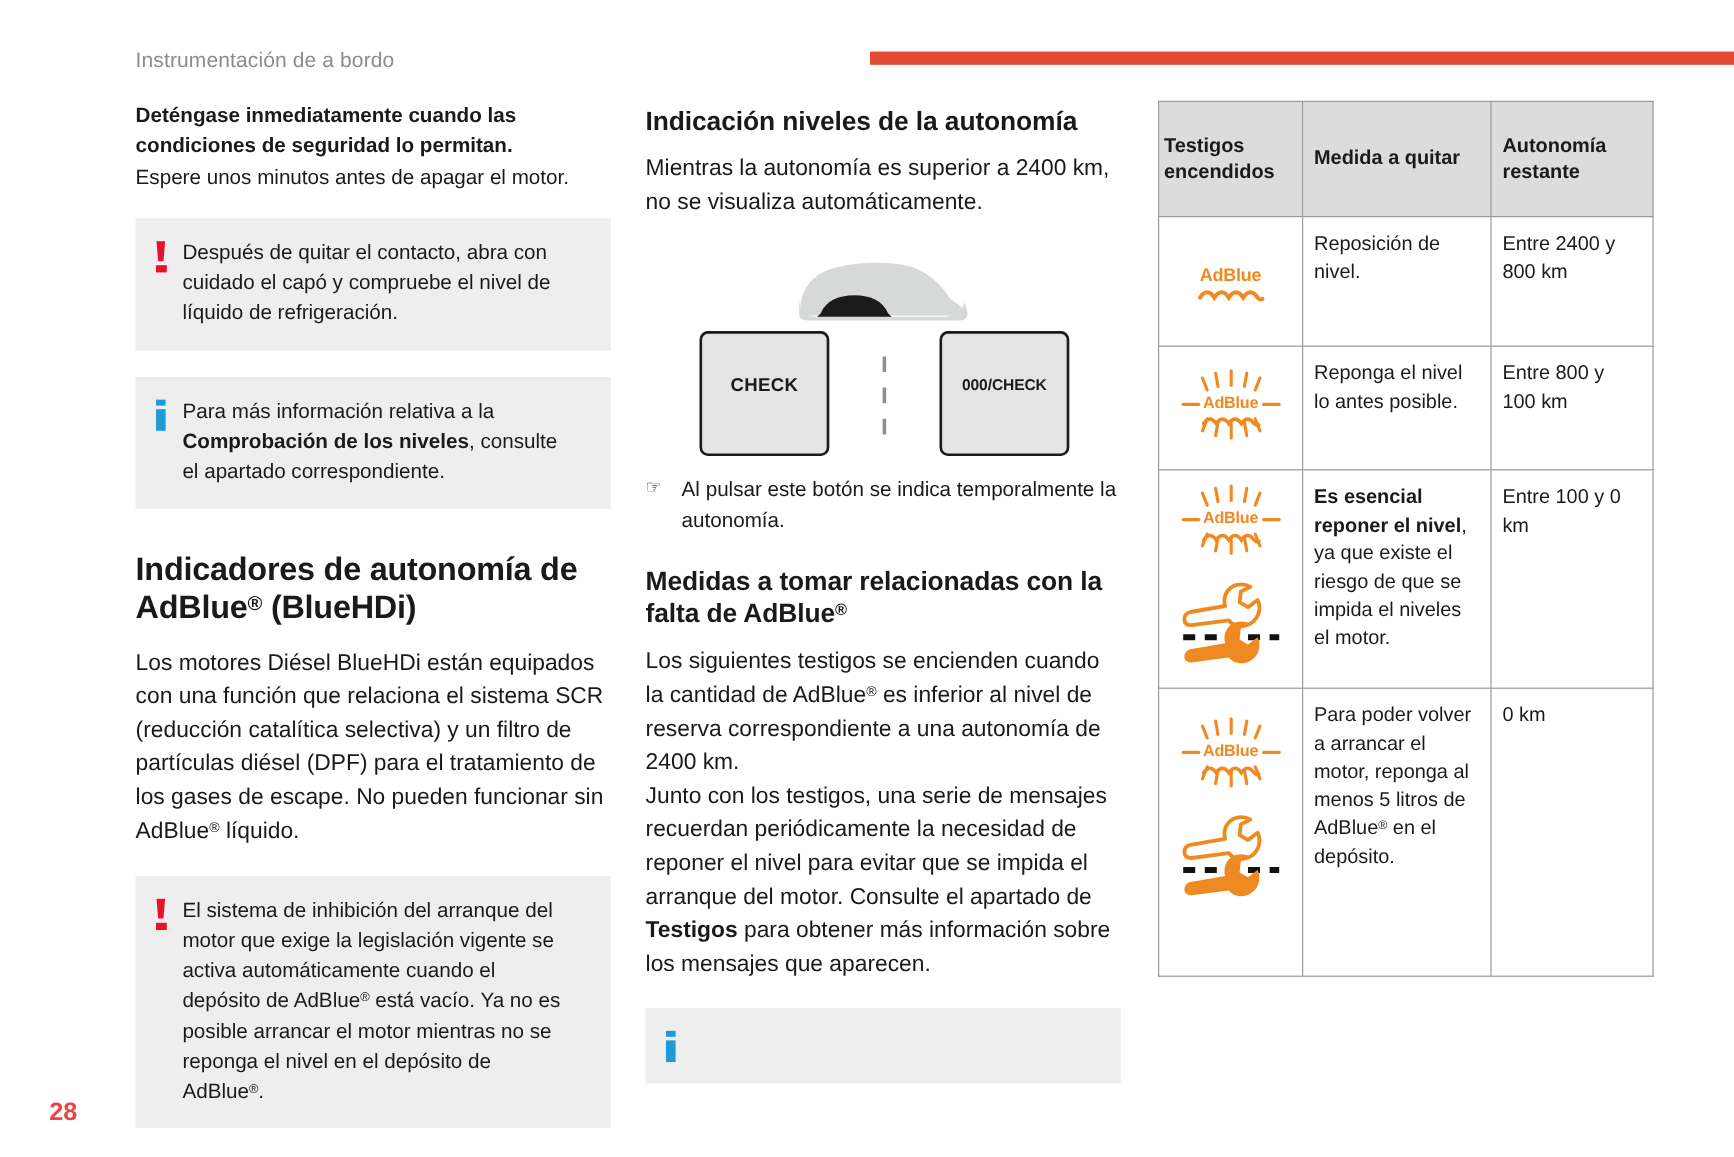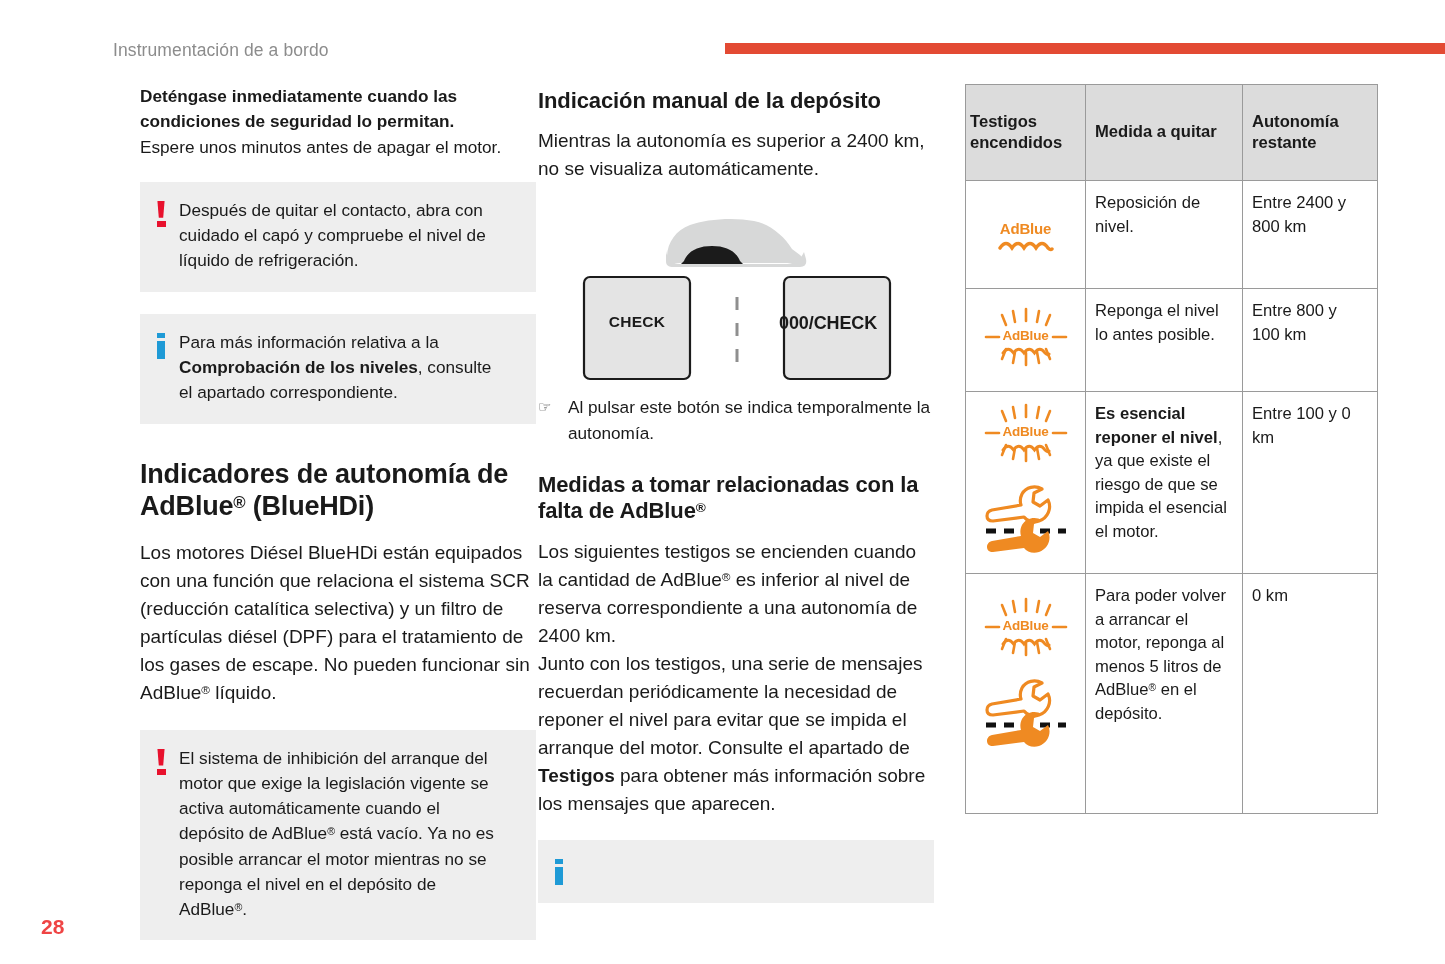--- a/index.html
+++ b/index.html
@@ -22,21 +22,21 @@
   .running-head {
     position: absolute;
     left: 113px; top: 40px;
     font-size: 17.5px;
     color: #8c8c8c;
     letter-spacing: .1px;
   }
 
   
   .col { position: absolute; top: 84px; }
-  .col-left   { left: 113px;  width: 396px; margin-left: 27px; }
+  .col-left   { left: 113px;  width: 396px; }
   .col-mid    { left: 538px;  width: 396px; }
   .col-right  { left: 965px;  width: 392px; }
 
   p, .lead { font-size: 17.2px; line-height: 1.47; }
 
   .intro-bold {
     font-weight: bold; font-size: 17.2px; line-height: 1.47;
   }
   .intro-normal { font-size: 17.2px; line-height: 1.47; }
 
@@ -177,21 +177,21 @@
     <p class="body-para">Los motores Diésel BlueHDi están equipados con una función que relaciona el sistema SCR (reducción catalítica selectiva) y un filtro de partículas diésel (DPF) para el tratamiento de los gases de escape. No pueden funcionar sin AdBlue<sup style="font-size:.62em;vertical-align:.42em;">®</sup> líquido.</p>
 
     <div class="callout">
       <span class="icon-warn"></span>
       <span class="ctext">El sistema de inhibición del arranque del motor que exige la legislación vigente se activa automáticamente cuando el depósito de AdBlue<sup style="font-size:.62em;vertical-align:.42em;">®</sup> está vacío. Ya no es posible arrancar el motor mientras no se reponga el nivel en el depósito de AdBlue<sup style="font-size:.62em;vertical-align:.42em;">®</sup>.</span>
     </div>
   </div>
 
   <div class="col col-mid">
 
-    <h2 class="h2" style="margin-top:4px;">Indicación manual de la depósito</h2>
+    <h2 class="h2" style="margin-top:4px;">Indicación niveles de la autonomía</h2>
     <p class="body-para">Mientras la autonomía es superior a 2400 km, no se visualiza automáticamente.</p>
 
     <div class="figure">
       <svg class="fig-inner" viewBox="0 0 396 182" xmlns="http://www.w3.org/2000/svg">
 
         <g>
           <path d="M129 52 C129 38 138 25 152 20 C168 14 196 12 216 16 C232 19 246 31 254 44
                    L262 50 C266 53 266 58 261 58 L133 58 C129 58 129 55 129 52 Z" fill="#d7d8d8"></path>
           <path d="M146 56 C150 46 160 41 174 41 C188 41 198 46 202 56 L206 60 L142 60 Z" fill="#1b1b1b"></path>
           <path d="M128 46 L128 56 C128 60 130 62 136 62 L262 62 C267 62 269 59 268 54 L266 47
@@ -204,21 +204,21 @@
 
         <g>
           <rect x="246" y="72" width="106" height="102" rx="6" ry="6" fill="#e4e4e4" stroke="#1b1b1b" stroke-width="2.2"></rect>
         </g>
 
         <g>
           <line x1="199" y1="92" x2="199" y2="160" stroke="#8f8f8f" stroke-width="3" stroke-dasharray="13 13"></line>
         </g>
       </svg>
       <div style="position:absolute; left:46px; top:108px; width:106px; text-align:center; font-weight:bold; font-size:15.5px; letter-spacing:.3px;">CHECK</div>
-      <div style="position:absolute; left:241px; top:108px; width:116px; text-align:left; font-weight:bold; font-size:18px; letter-spacing:-.1px;">000/CHECK</div>
+      <div style="position:absolute; left:241px; top:108px; width:116px; text-align:center; font-weight:bold; font-size:13px; letter-spacing:-.1px;">000/CHECK</div>
     </div>
 
     <div class="bullet-line">
       <span class="bullet-hand">☞</span>
       <span>Al pulsar este botón se indica temporalmente la autonomía.</span>
     </div>
 
     <h2 class="h2">Medidas a tomar relacionadas con la falta de AdBlue<sup style="font-size:.62em;vertical-align:.42em;">®</sup></h2>
     <p class="body-para">Los siguientes testigos se encienden cuando la cantidad de AdBlue<sup style="font-size:.62em;vertical-align:.42em;">®</sup> es inferior al nivel de reserva correspondiente a una autonomía de 2400 km.</p>
     <p class="body-para"><span>Junto con los testigos, una serie de mensajes recuerdan periódicamente la necesidad de reponer el nivel para evitar que se impida el arranque del motor. Consulte el apartado de </span><b>Testigos</b><span> para obtener más información sobre los mensajes que aparecen.</span></p>
@@ -316,21 +316,21 @@
                 <path d="M62 8 C55 4 46 6 42 13 C40 17 40 21 41 24 L12 29 C8 30 7 33 7 35 C7 38 9 40 13 40 L44 36
                          C47 40 53 42 59 40 C68 37 72 27 68 19 L60 25 L53 21 L54 12 Z" fill="none" stroke="#ef8a22" stroke-width="3.2" stroke-linejoin="round"></path>
                 <g stroke="#111" stroke-width="5" stroke-dasharray="10 8" stroke-linecap="butt">
                   <line x1="6" y1="50" x2="86" y2="50"></line>
                 </g>
                 <path d="M62 42 C55 38 46 40 42 47 C40 51 40 55 41 58 L12 63 C8 64 7 67 7 69 C7 72 9 74 13 74 L44 70
                          C47 74 53 76 59 74 C68 71 72 61 68 53 L60 59 L53 55 L54 46 Z" transform="translate(0,-3)" fill="#ef8a22"></path>
               </svg>
             </span>
           </td>
-          <td class="c-mes"><b>Es esencial reponer el nivel</b><span>, ya que existe el riesgo de que se impida el esencial el motor.</span></td>
+          <td class="c-mes"><b>Es esencial reponer el nivel</b><span>, ya que existe el riesgo de que se impida el niveles el motor.</span></td>
           <td class="c-aut">Entre 100 y 0 km</td>
         </tr>
 
         <tr style="height:240px;">
           <td class="c-icon" style="vertical-align:top !important; padding-top:22px !important;">
             <span class="tell" style="display:inline-block;width:92px;height:62px;">
               <svg width="92" height="62" viewBox="0 0 92 62" xmlns="http://www.w3.org/2000/svg" style="position:absolute;left:0;top:0;">
                 <g stroke="#ef8a22" stroke-width="2.6" stroke-linecap="round" fill="none">
                   <line x1="22" y1="9" x2="26" y2="19"></line>
                   <line x1="33" y1="5" x2="35" y2="16"></line>

